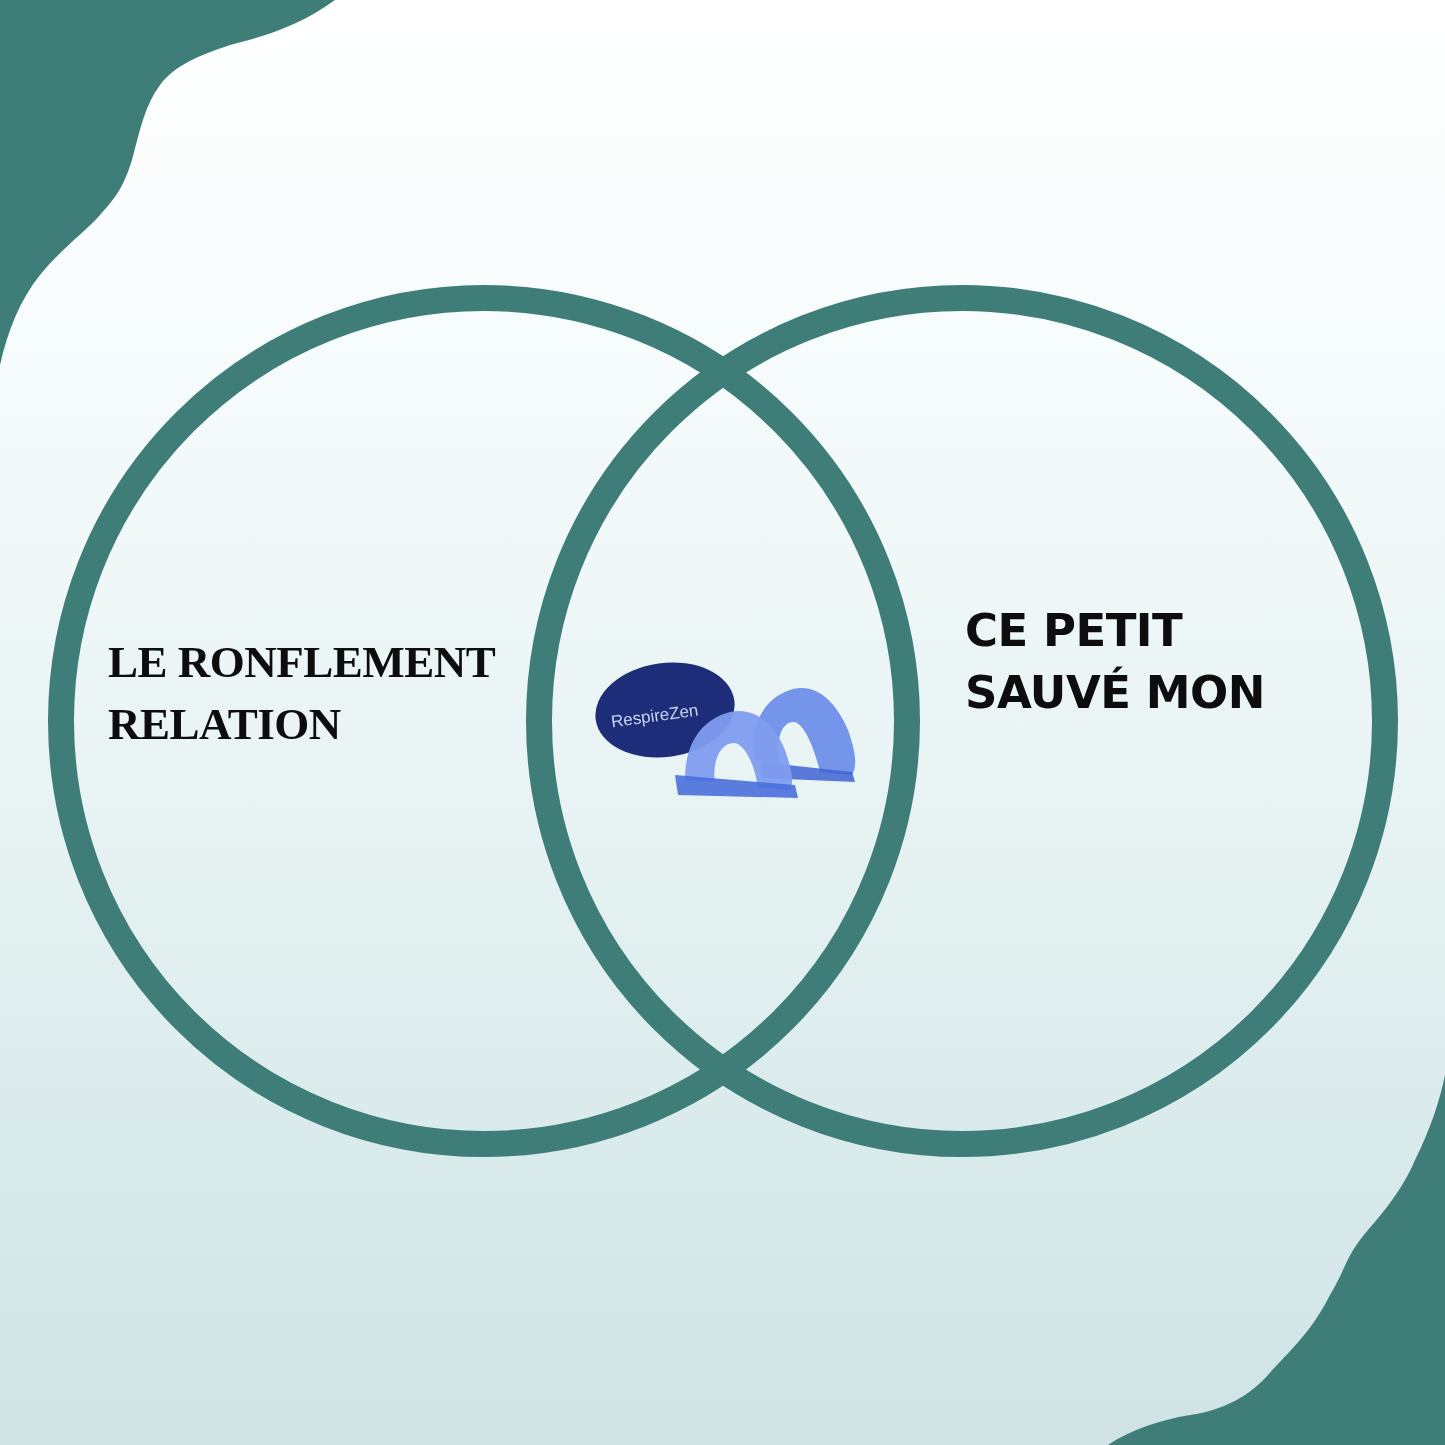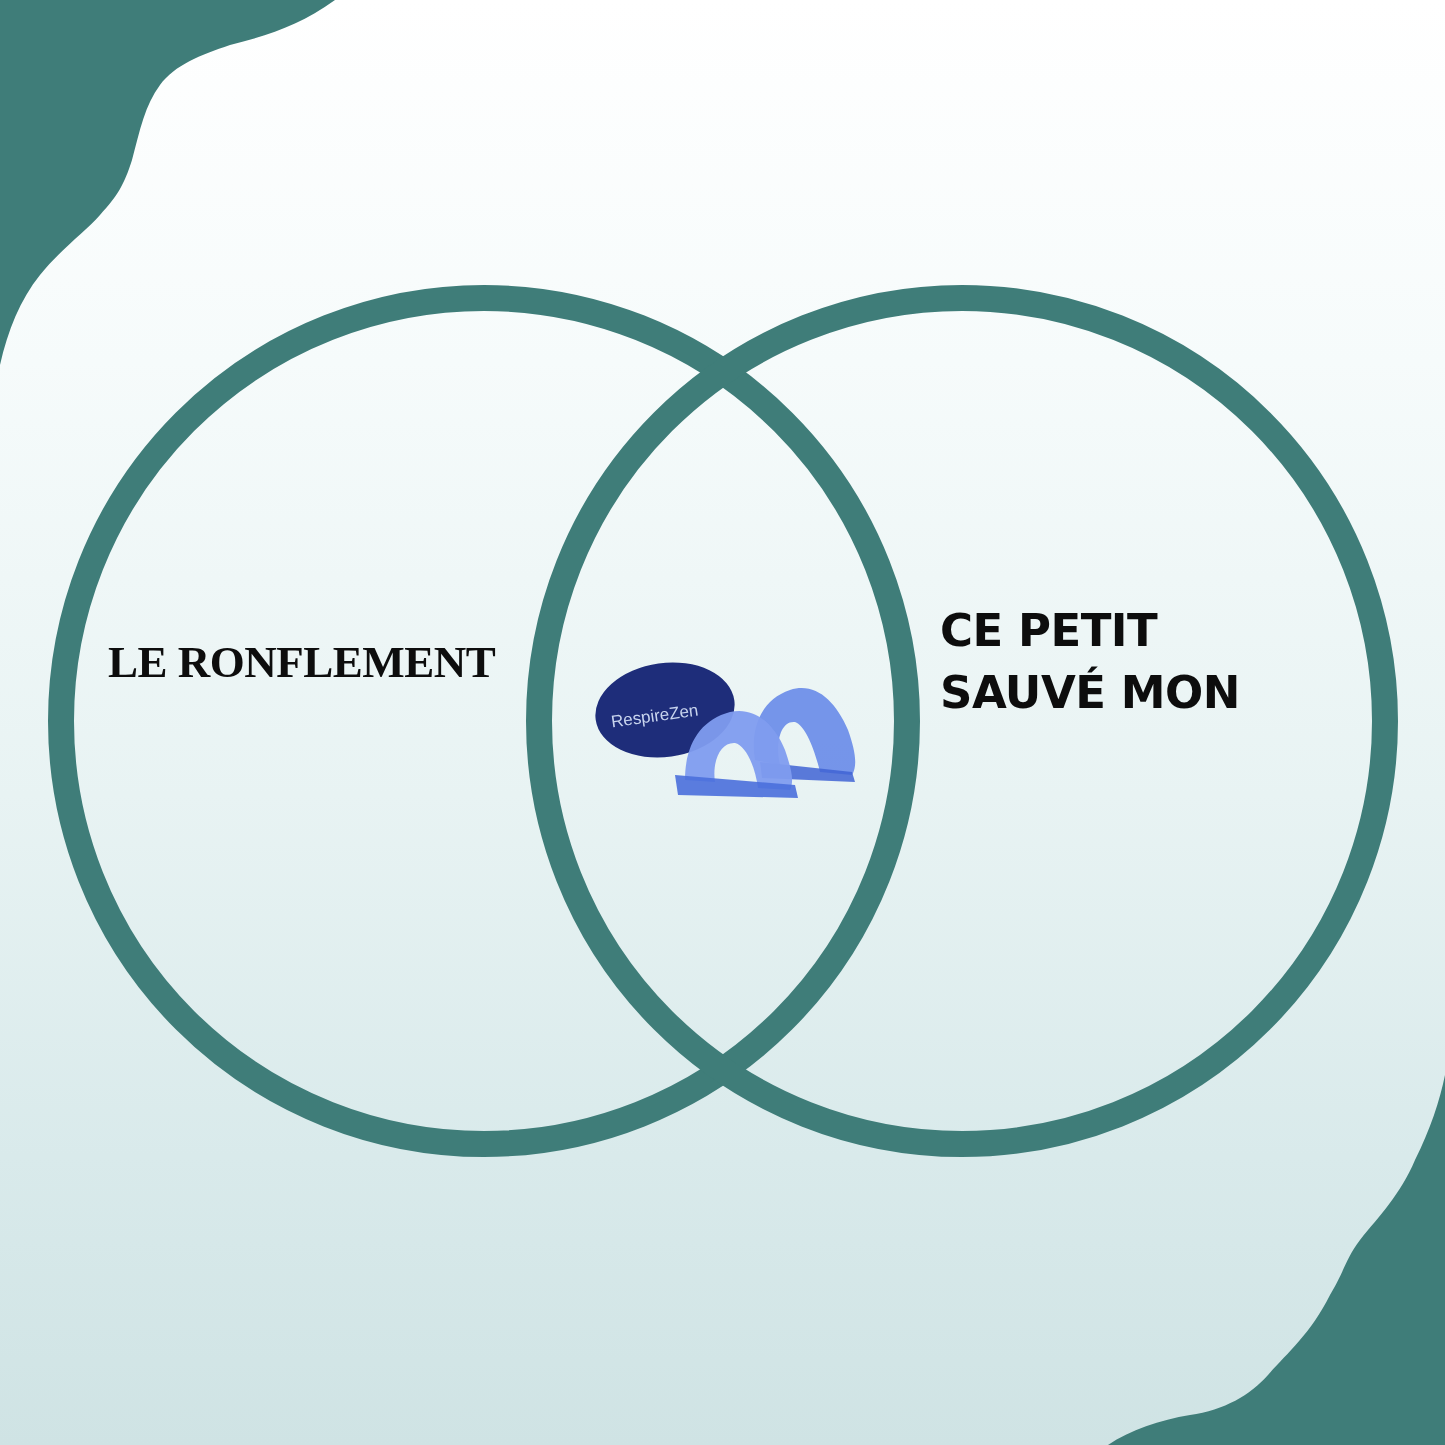--- a/index.html
+++ b/index.html
@@ -32,21 +32,21 @@
     .text-block .line {
       display: block;
       white-space: nowrap;
     }
     .left-text {
       left: 108px;
       top: 631px;
       font-family: Liberation Serif, serif;
     }
     .right-text {
-      left: 940px;
+      left: 965px;
       top: 600px;
     }
     .product {
       position: absolute;
       left: 590px;
       top: 650px;
       width: 280px;
       height: 150px;
     }
     .product-label {
@@ -63,20 +63,21 @@
   <path d="M0,0 L335,0 C300,25 270,35 230,45 C200,55 175,65 160,85 C145,105 140,130 132,160 C124,185 118,195 100,215 C85,232 60,250 40,275 C20,300 8,330 0,365 Z" fill="#3f7d79"></path>
 
   <path d="M1445,1075 L1445,1445 L1108,1445 C1130,1430 1160,1420 1190,1415 C1225,1410 1250,1395 1268,1375 C1285,1355 1310,1335 1330,1295 C1345,1270 1345,1260 1360,1240 C1380,1215 1400,1195 1415,1160 C1430,1130 1440,1100 1445,1075 Z" fill="#3f7d79"></path>
 
   <circle cx="484" cy="721" r="423" fill="none" stroke="#3f7d79" stroke-width="26"></circle>
   <circle cx="962" cy="721" r="423" fill="none" stroke="#3f7d79" stroke-width="26"></circle>
 </svg>
 
 <div class="text-block left-text">
   <span class="line">LE RONFLEMENT</span>
+  <span class="line">RELATION</span>
 </div>
 
 <div class="text-block right-text">
   <span class="line">CE PETIT</span>
   <span class="line">SAUVÉ MON</span>
 </div>
 
 <svg class="product" viewBox="0 0 280 150" xmlns="http://www.w3.org/2000/svg">
 
   <ellipse cx="75" cy="60" rx="70" ry="47" transform="rotate(-8 75 60)" fill="#1e2d7a"></ellipse>

